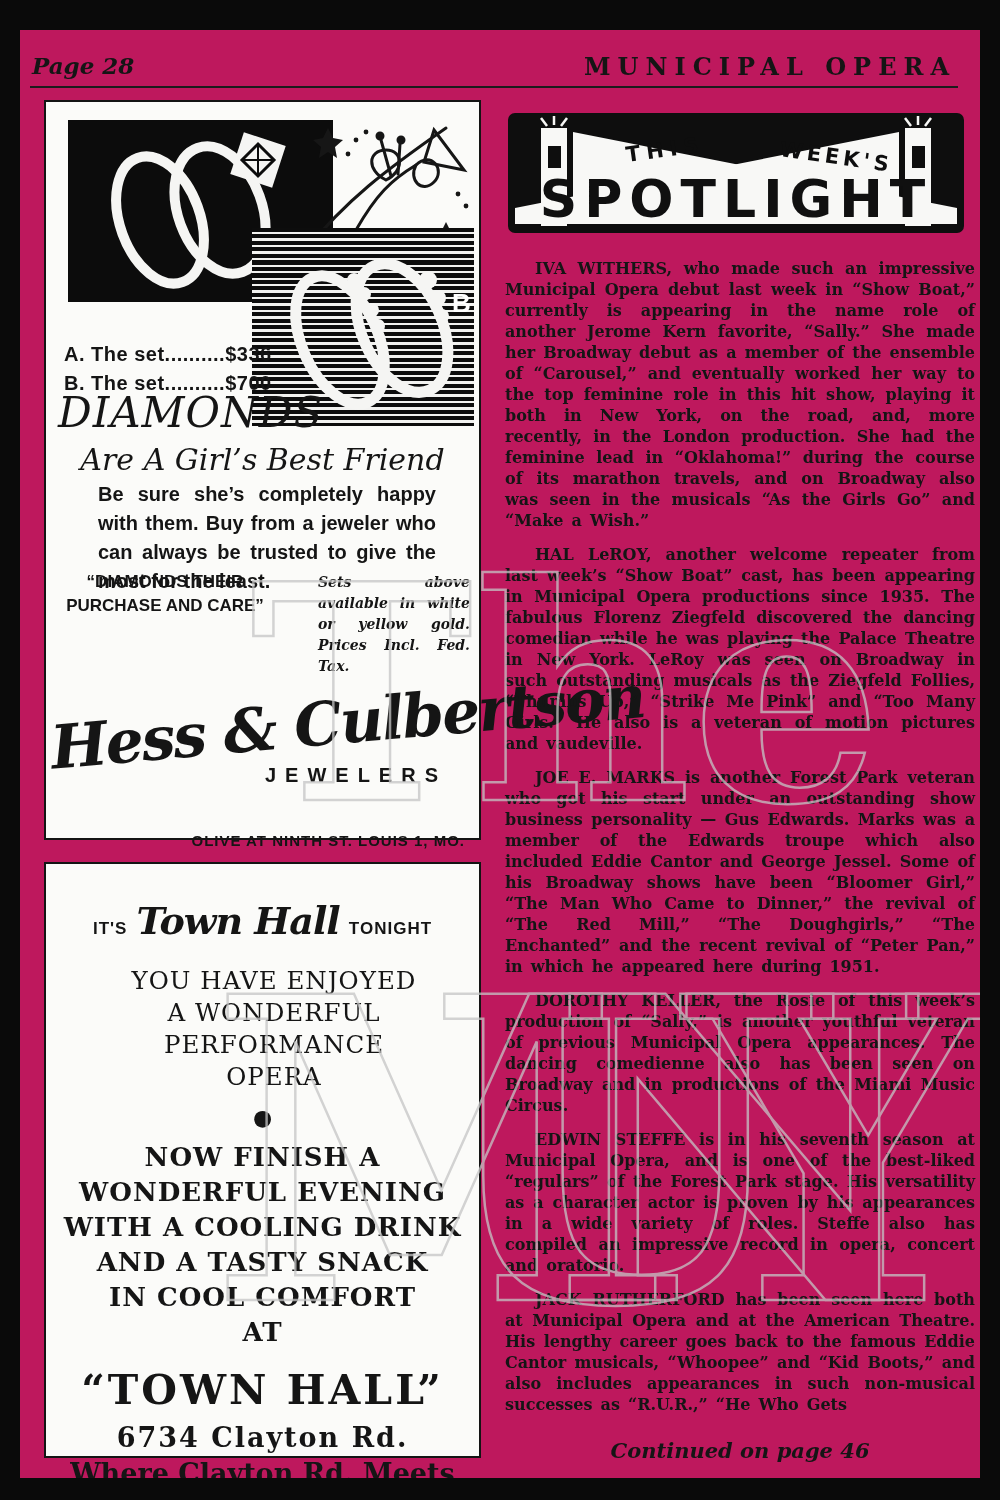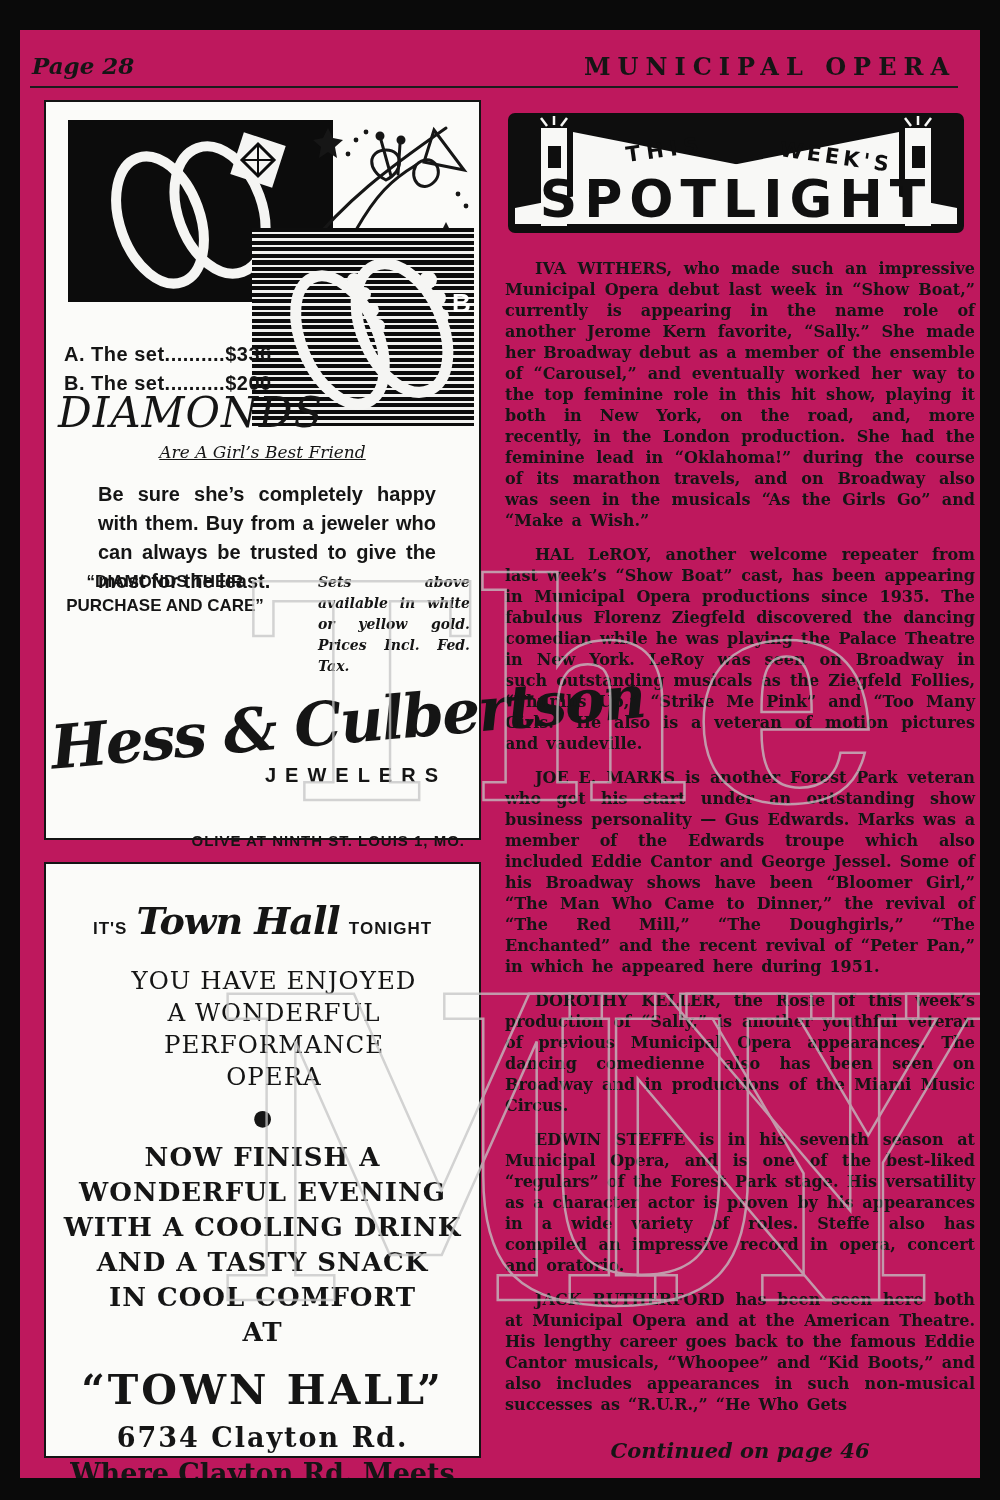--- a/index.html
+++ b/index.html
@@ -26,21 +26,21 @@
   .diamonds-ad { top:100px; height:740px; }
   .townhall-ad { top:862px; height:596px; text-align:center; }
 
   
   .ring-a-box { position:absolute; left:22px; top:18px; width:265px; height:182px; background:#0c0c0c; }
   .flower-art { position:absolute; left:250px; top:8px; width:180px; height:152px; }
   .ring-b-box { position:absolute; left:206px; top:126px; width:222px; height:198px;
     background:repeating-linear-gradient(180deg,#0d0d0d 0 4px,#f2f2f0 4px 6.5px); }
   .prices { position:absolute; left:18px; top:238px; font-family:"Liberation Sans",sans-serif; font-weight:bold; font-size:20px; line-height:29px; letter-spacing:0.5px; white-space:nowrap; }
   .diamonds-head { position:absolute; left:12px; top:286px; font-style:italic; font-size:42px; letter-spacing:1px; }
-  .diamonds-sub { position:absolute; left:0; top:340px; width:100%; text-align:center; font-style:italic; font-size:17px;text-decoration:underline; }
+  .diamonds-sub { position:absolute; left:0; top:340px; width:100%; text-align:center; font-style:italic; font-size:30px; }
   .diamonds-body { position:absolute; left:52px; top:378px; width:338px; font-family:"Liberation Sans",sans-serif; font-weight:bold; font-size:20px; line-height:29px; text-align:justify; }
   .booklet { position:absolute; left:14px; top:468px; width:210px; text-align:center; }
   .booklet-title { font-family:"Liberation Sans",sans-serif; font-weight:bold; font-size:17px; line-height:24px; }
   .booklet-text { margin-top:12px; font-size:18px; line-height:22px; }
   .sets-note { position:absolute; left:272px; top:470px; width:152px; font-style:italic; font-weight:bold; font-size:14px; line-height:21px; text-align:justify; }
   .signature { position:absolute; left:4px; top:592px; width:430px; font-style:italic; font-weight:bold; font-size:60px; letter-spacing:-2px; transform:rotate(-5deg); white-space:nowrap; }
   .jewelers { position:absolute; right:32px; top:662px; font-family:"Liberation Sans",sans-serif; font-weight:bold; font-size:20px; letter-spacing:9px; }
   .jeweler-addr { position:absolute; right:14px; top:730px; font-family:"Liberation Sans",sans-serif; font-weight:bold; font-size:15px; letter-spacing:1px; }
 
   
@@ -130,21 +130,21 @@
           <circle cx="176" cy="52" r="9"></circle>
             <circle cx="186" cy="70" r="8"></circle>
             <circle cx="190" cy="88" r="7"></circle>
         </g>
         <text x="200" y="84" fill="#fff" font-family="Liberation Sans,sans-serif" font-weight="bold" font-size="26">B</text>
       </svg>
     </div>
 
     <div class="prices">
       <div>A.  The  set..........$336</div>
-      <div>B.  The  set..........$200</div>
+      <div>B.  The  set..........$700</div>
     </div>
 
     <div class="diamonds-head">DIAMONDS</div>
     <div class="diamonds-sub">Are A Girl’s Best Friend</div>
     <div class="diamonds-body">Be sure she’s completely happy with them.  Buy from a jeweler who can always be trusted to give the most for the least.</div>
 
     <div class="booklet">
       <div class="booklet-title">“DIAMONDS THEIR PURCHASE AND CARE”</div>
     </div>
 

